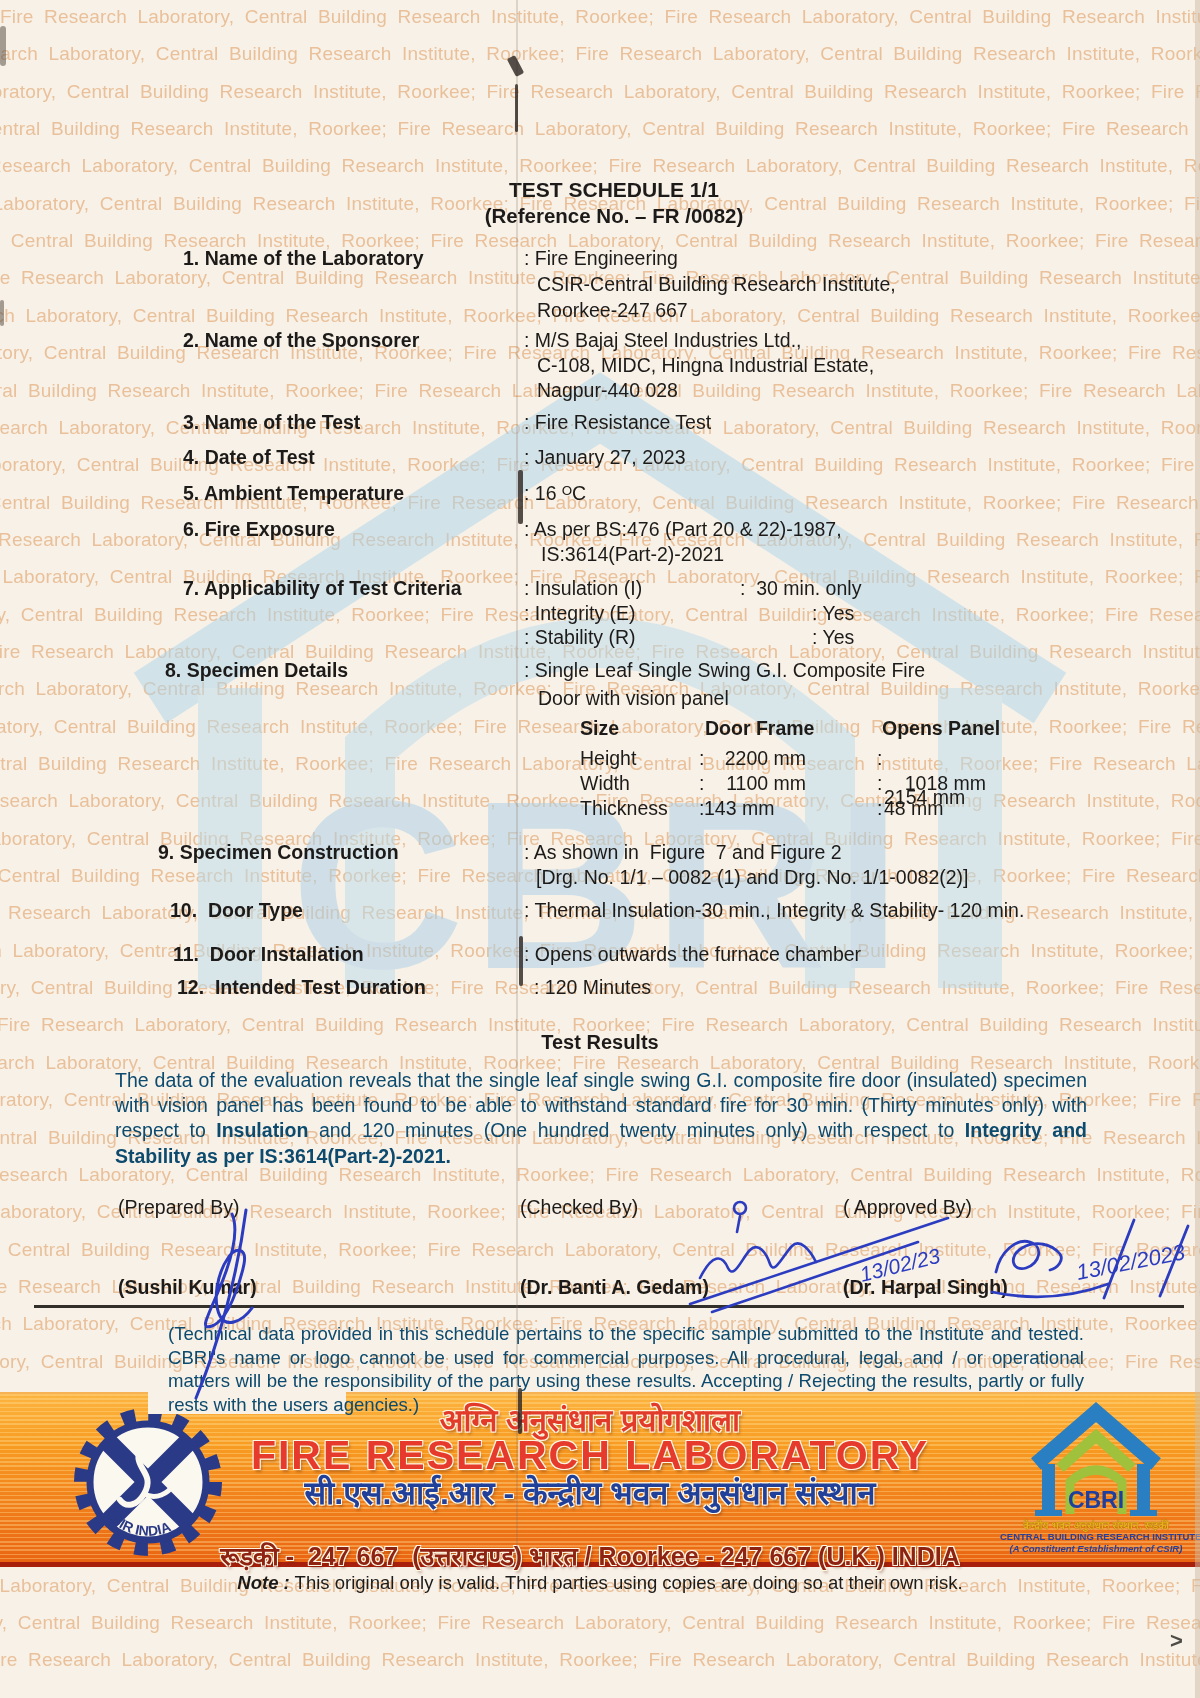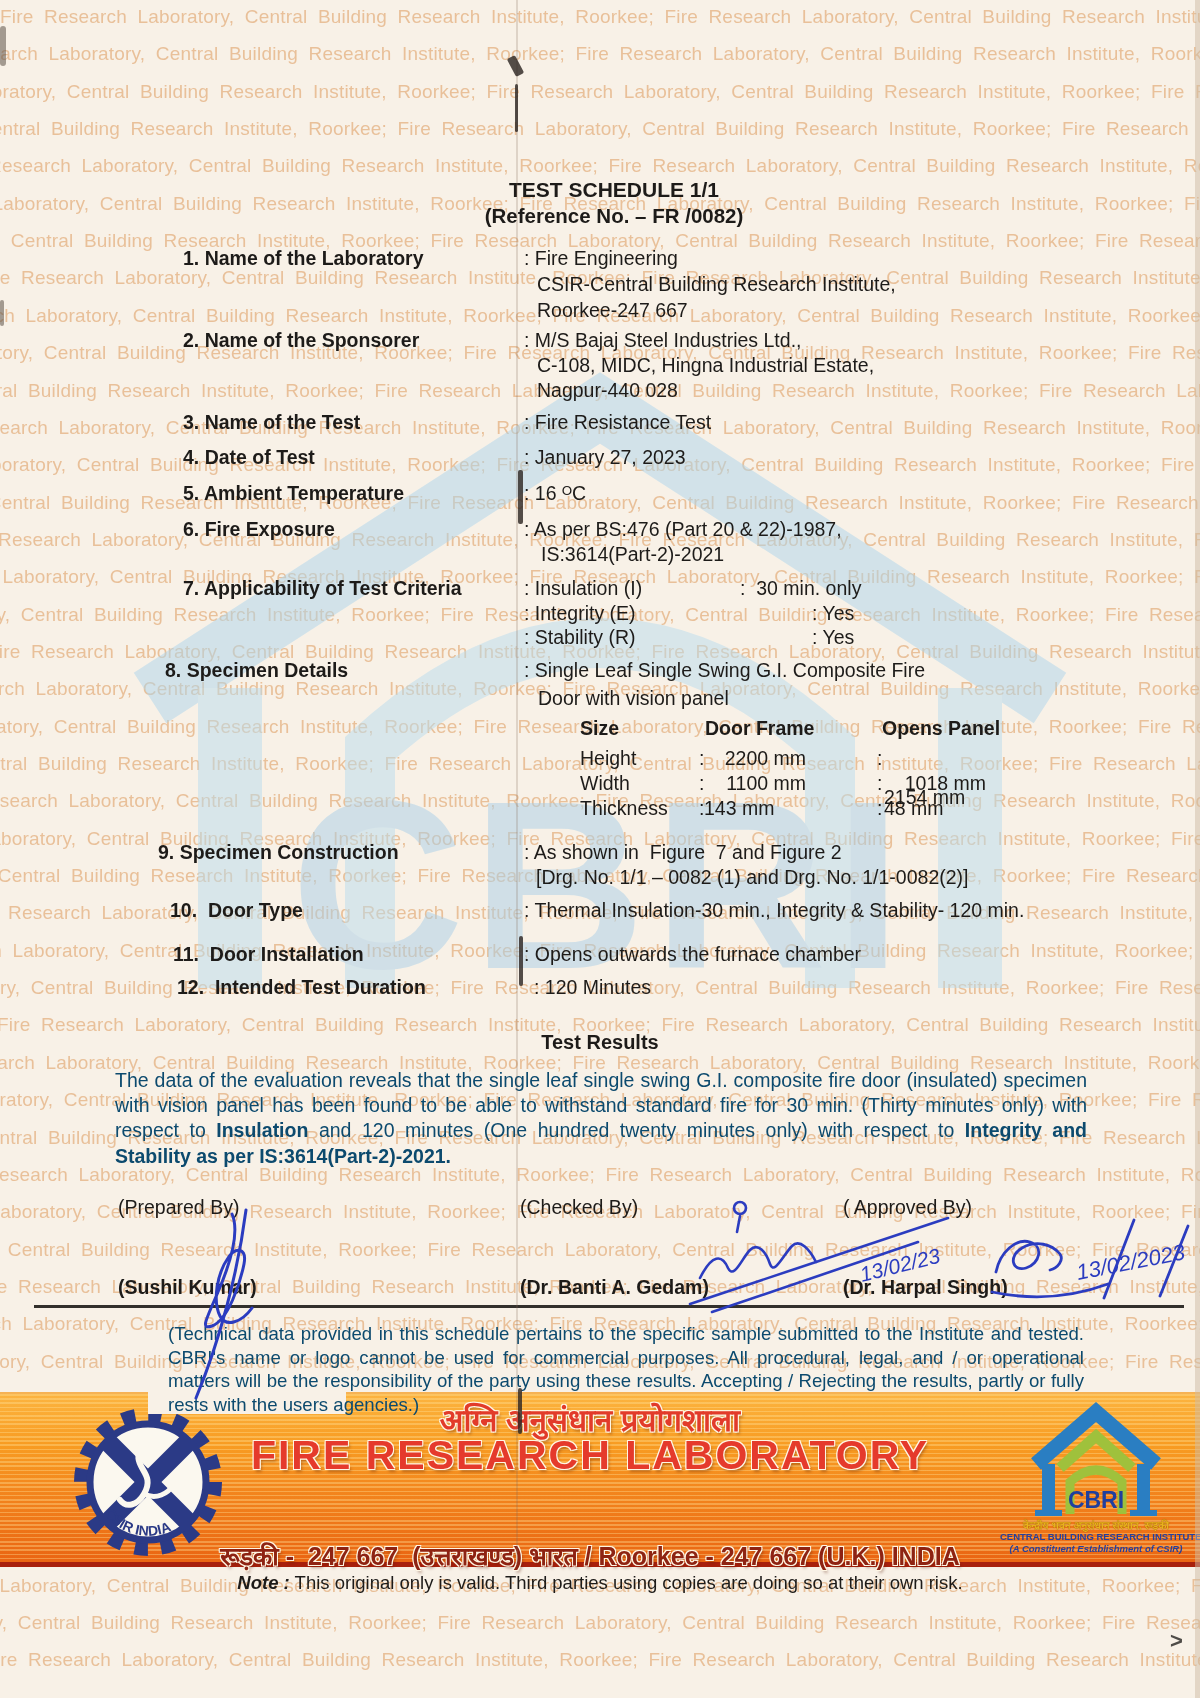--- a/index.html
+++ b/index.html
@@ -239,20 +239,21 @@
     <defs>
         <path id="csirArc" d="M -46,28 A 54 54 0 0 0 46,28"></path>
       </defs>
     <text font-size="14" font-weight="bold" fill="#2b3a86">
       <textPath href="#csirArc" startOffset="4">CSIR INDIA</textPath>
     </text>
   </svg>
 
   <div class="bl bl1 outl">अग्नि अनुसंधान प्रयोगशाला</div>
   <div class="bl bl2 outl">FIRE RESEARCH LABORATORY</div>
+  <div class="bl bl3 outl">सी.एस.आई.आर - केन्द्रीय भवन अनुसंधान संस्थान</div>
   <div class="bl bl5 outl">रूड़की -  247 667  (उत्तराखण्ड) भारत / Roorkee - 247 667 (U.K.) INDIA</div>
 
   <svg style="position:absolute;left:1026px;top:8px" width="140" height="118" viewBox="0 0 140 118">
     <polyline points="10,62 70,10 130,62" fill="none" stroke="#2a7ec2" stroke-width="15"></polyline>
     <rect x="16" y="62" width="13" height="50" fill="#2a7ec2"></rect>
     <rect x="111" y="62" width="13" height="50" fill="#2a7ec2"></rect>
     <rect x="9" y="108" width="27" height="6" fill="#2a7ec2"></rect>
     <rect x="104" y="108" width="27" height="6" fill="#2a7ec2"></rect>
     <polyline points="34,66 70,34 106,66" fill="none" stroke="#9fc13c" stroke-width="11"></polyline>
     <path d="M44,112 L44,80 Q70,56 96,80 L96,112" fill="none" stroke="#9fc13c" stroke-width="9"></path>

